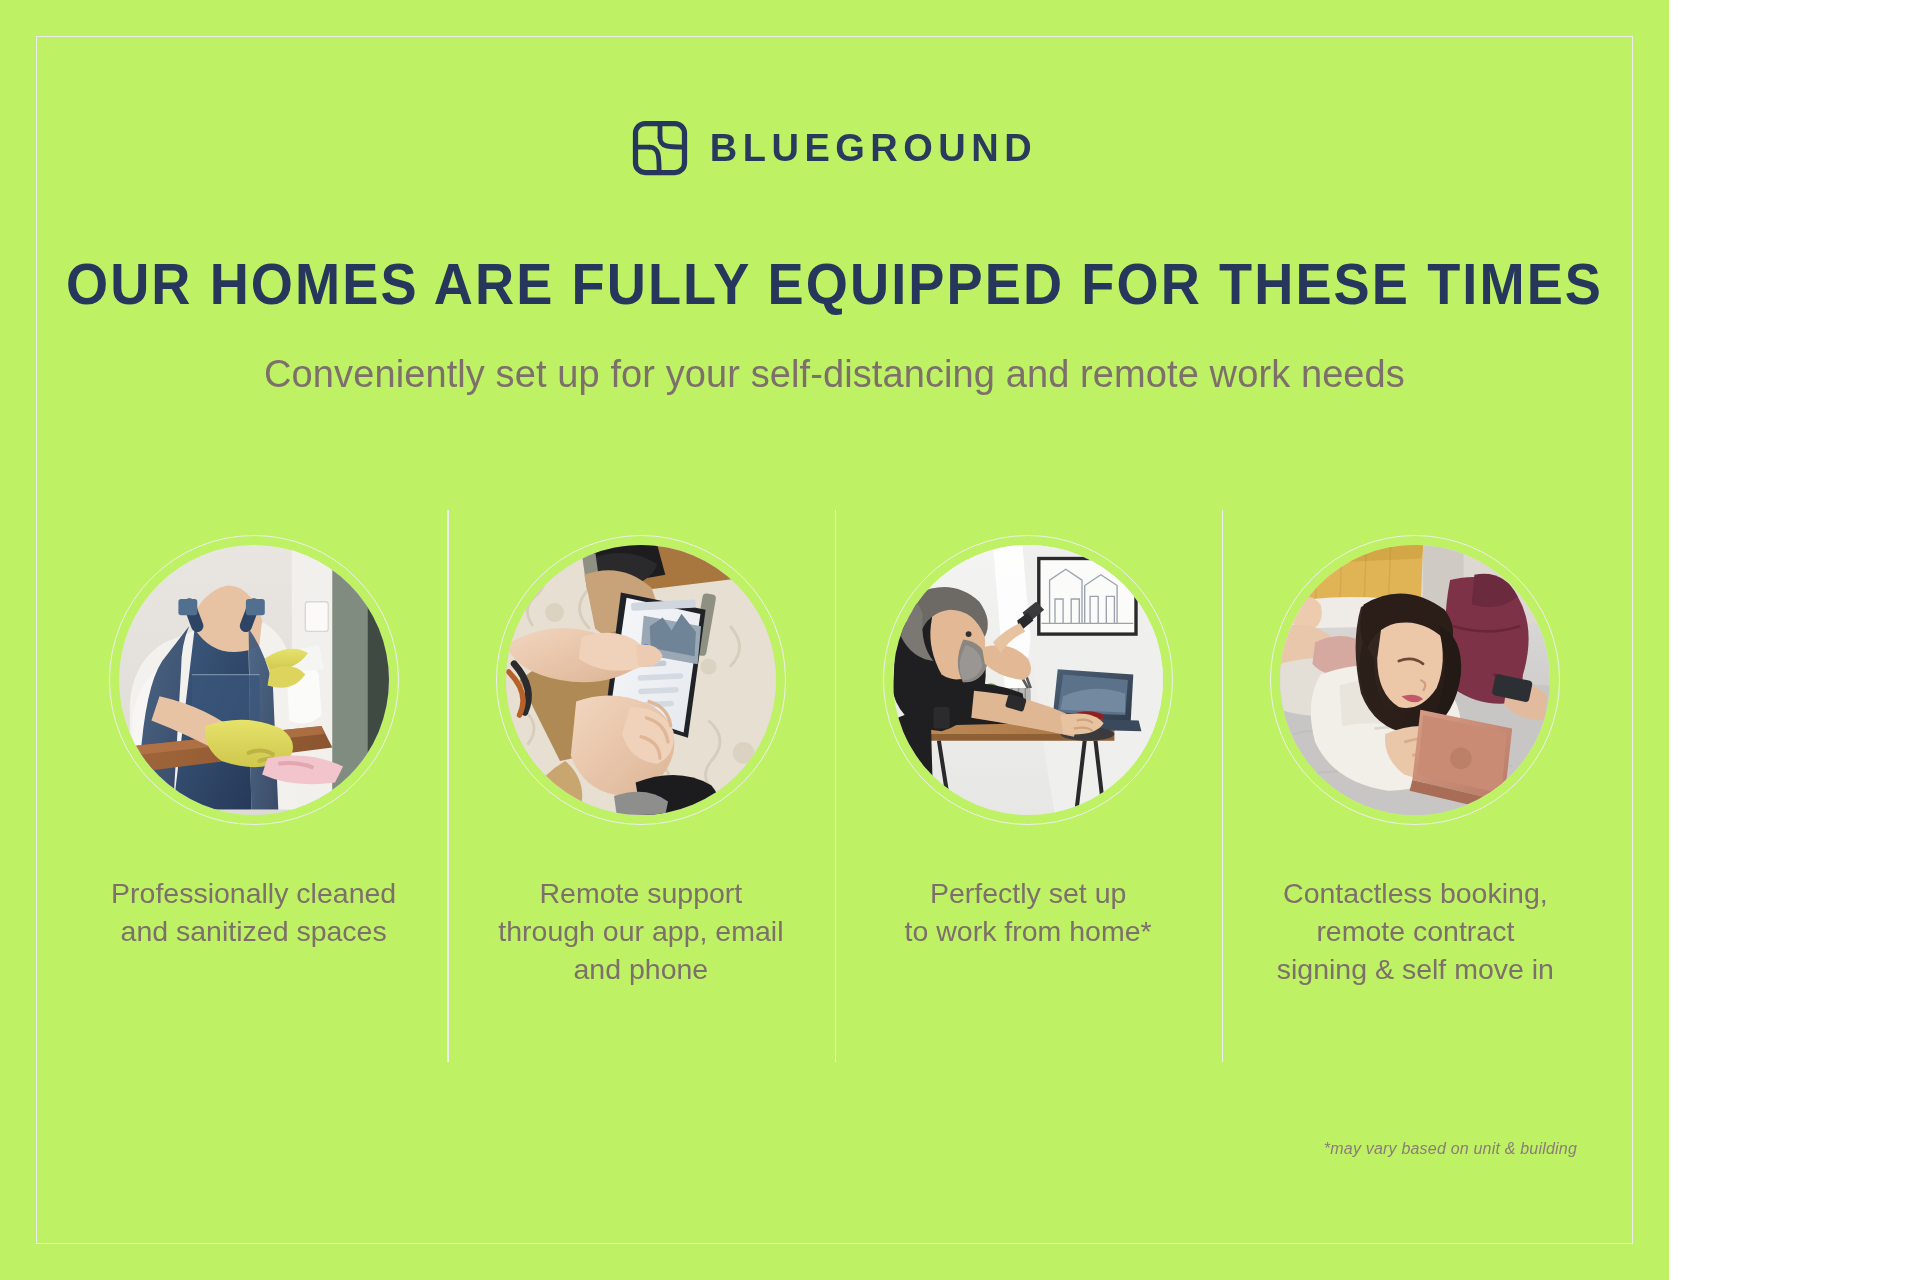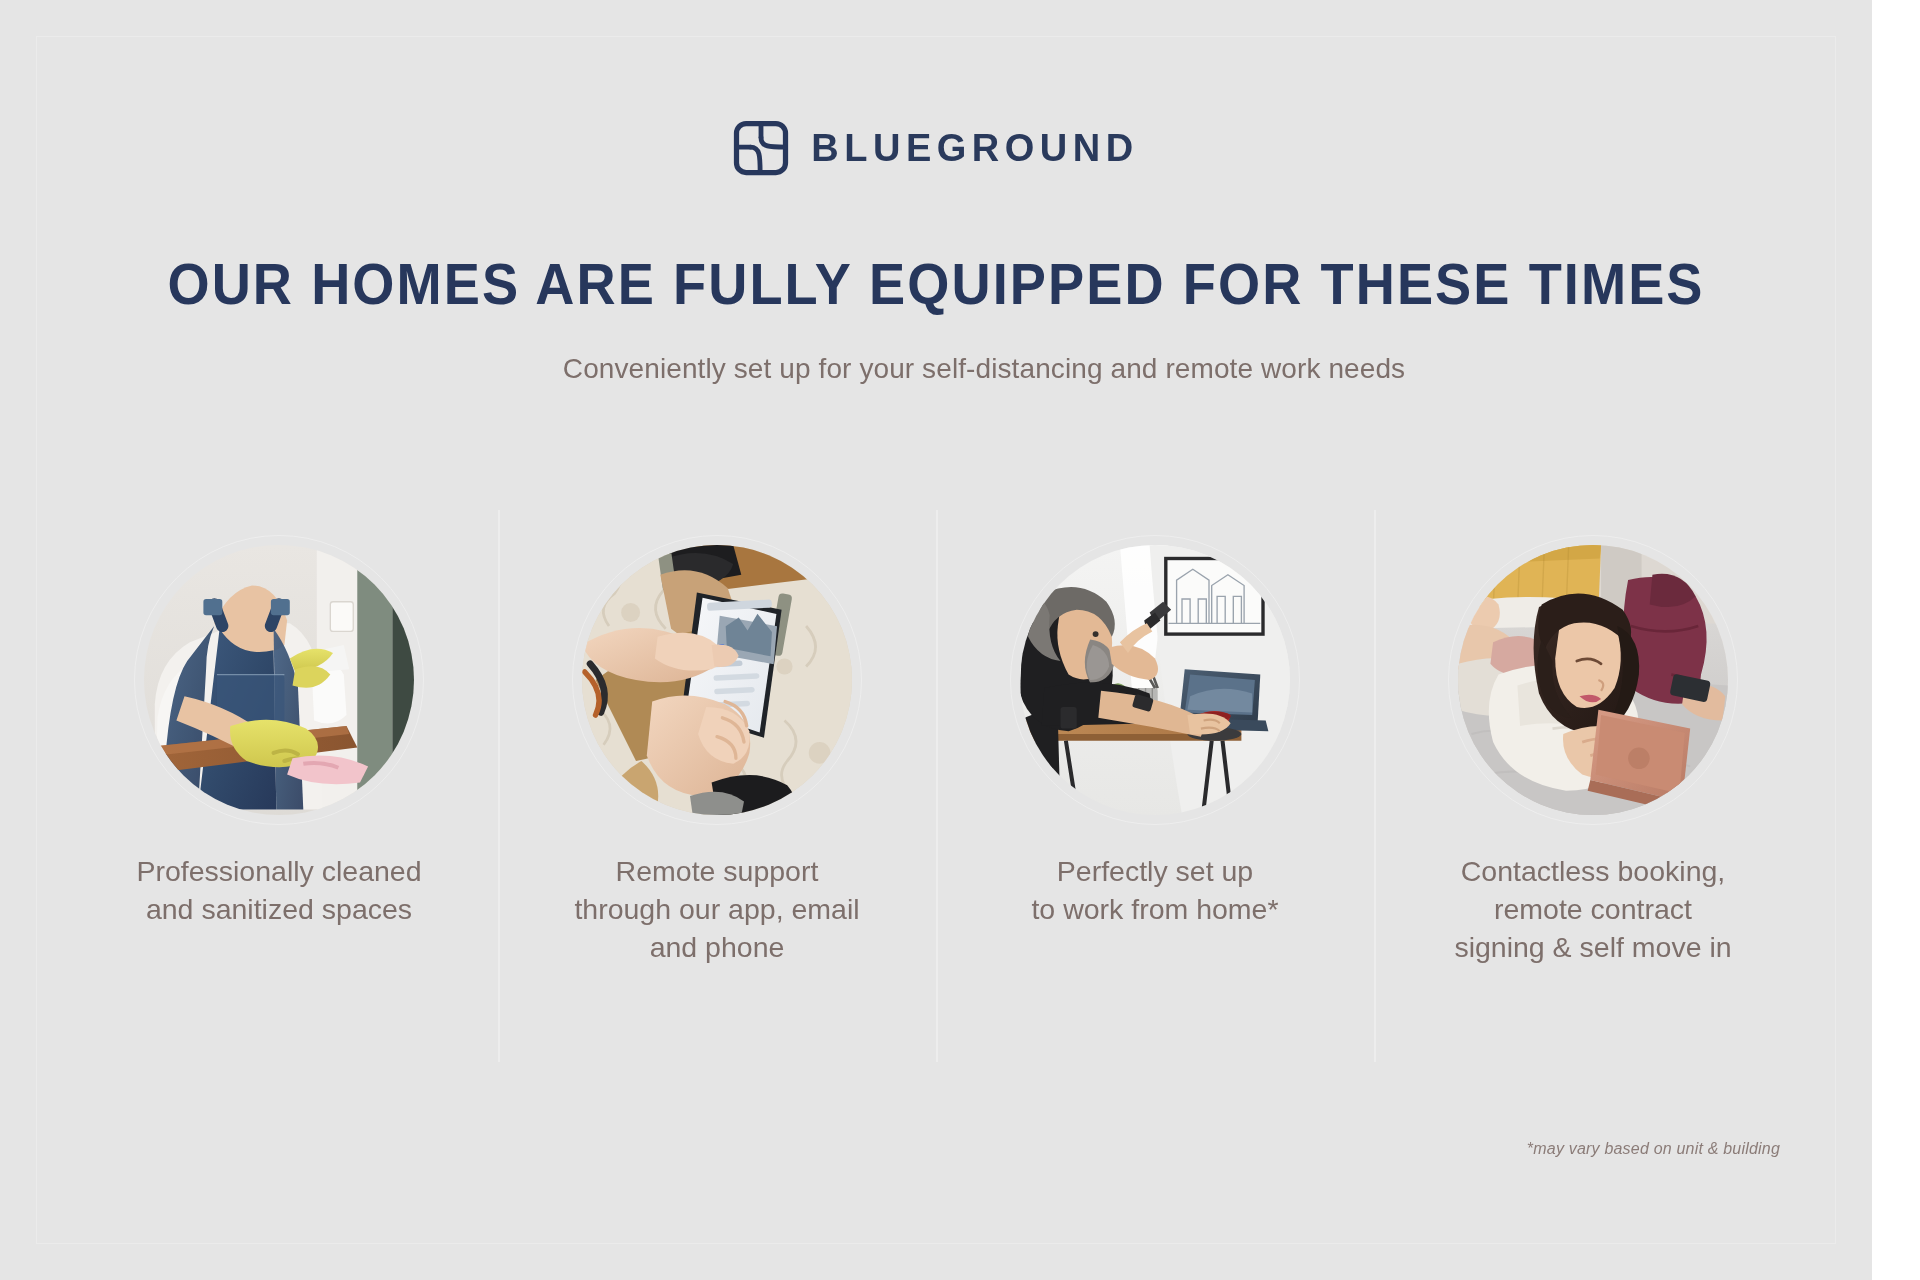--- a/index.html
+++ b/index.html
@@ -9,23 +9,23 @@
   }
   body {
     width: 1920px;
     height: 1280px;
     font-family: "Liberation Sans", sans-serif;
     overflow: hidden;
   }
 
   .page {
     position: relative;
-    width: 1872px;
+    width: 1669px;
     height: 1280px;
-    background: #e5e5e5;
+    background: #bef264;
     box-sizing: border-box;
   }
 
   
   .frame {
     position: absolute;
     left: 36px;
     top: 36px;
     right: 36px;
     bottom: 36px;
@@ -78,27 +78,26 @@
     transform-origin: center top;
     white-space: nowrap;
   }
   .subhead {
     position: absolute;
     left: 0;
     top: 352px;
     width: 100%;
     text-align: center;
     font-family: "Liberation Sans", sans-serif;
-    font-size: 28px;
+    font-size: 38px;
     font-weight: normal;
     color: #7d6f6b;
     line-height: 1.2;
     letter-spacing: 0.1px;
     white-space: nowrap;
-    padding-left: 48px;
   }
 
   
   .columns {
     position: absolute;
     left: 60px;
     right: 60px;
     top: 510px;
     height: 552px;
     display: flex;
@@ -138,21 +137,21 @@
   .thumb {
     width: 100%;
     height: 100%;
     border-radius: 50%;
     overflow: hidden;
     position: relative;
   }
   .thumb svg { display: block; width: 100%; height: 100%; }
 
   .caption {
-    margin-top: 28px;
+    margin-top: 50px;
     width: 330px;
     text-align: center;
     font-family: "Liberation Sans", sans-serif;
     font-size: 28.5px;
     font-weight: normal;
     color: #7d6f6b;
     line-height: 1.33;
     white-space: pre-line;
   }
 

